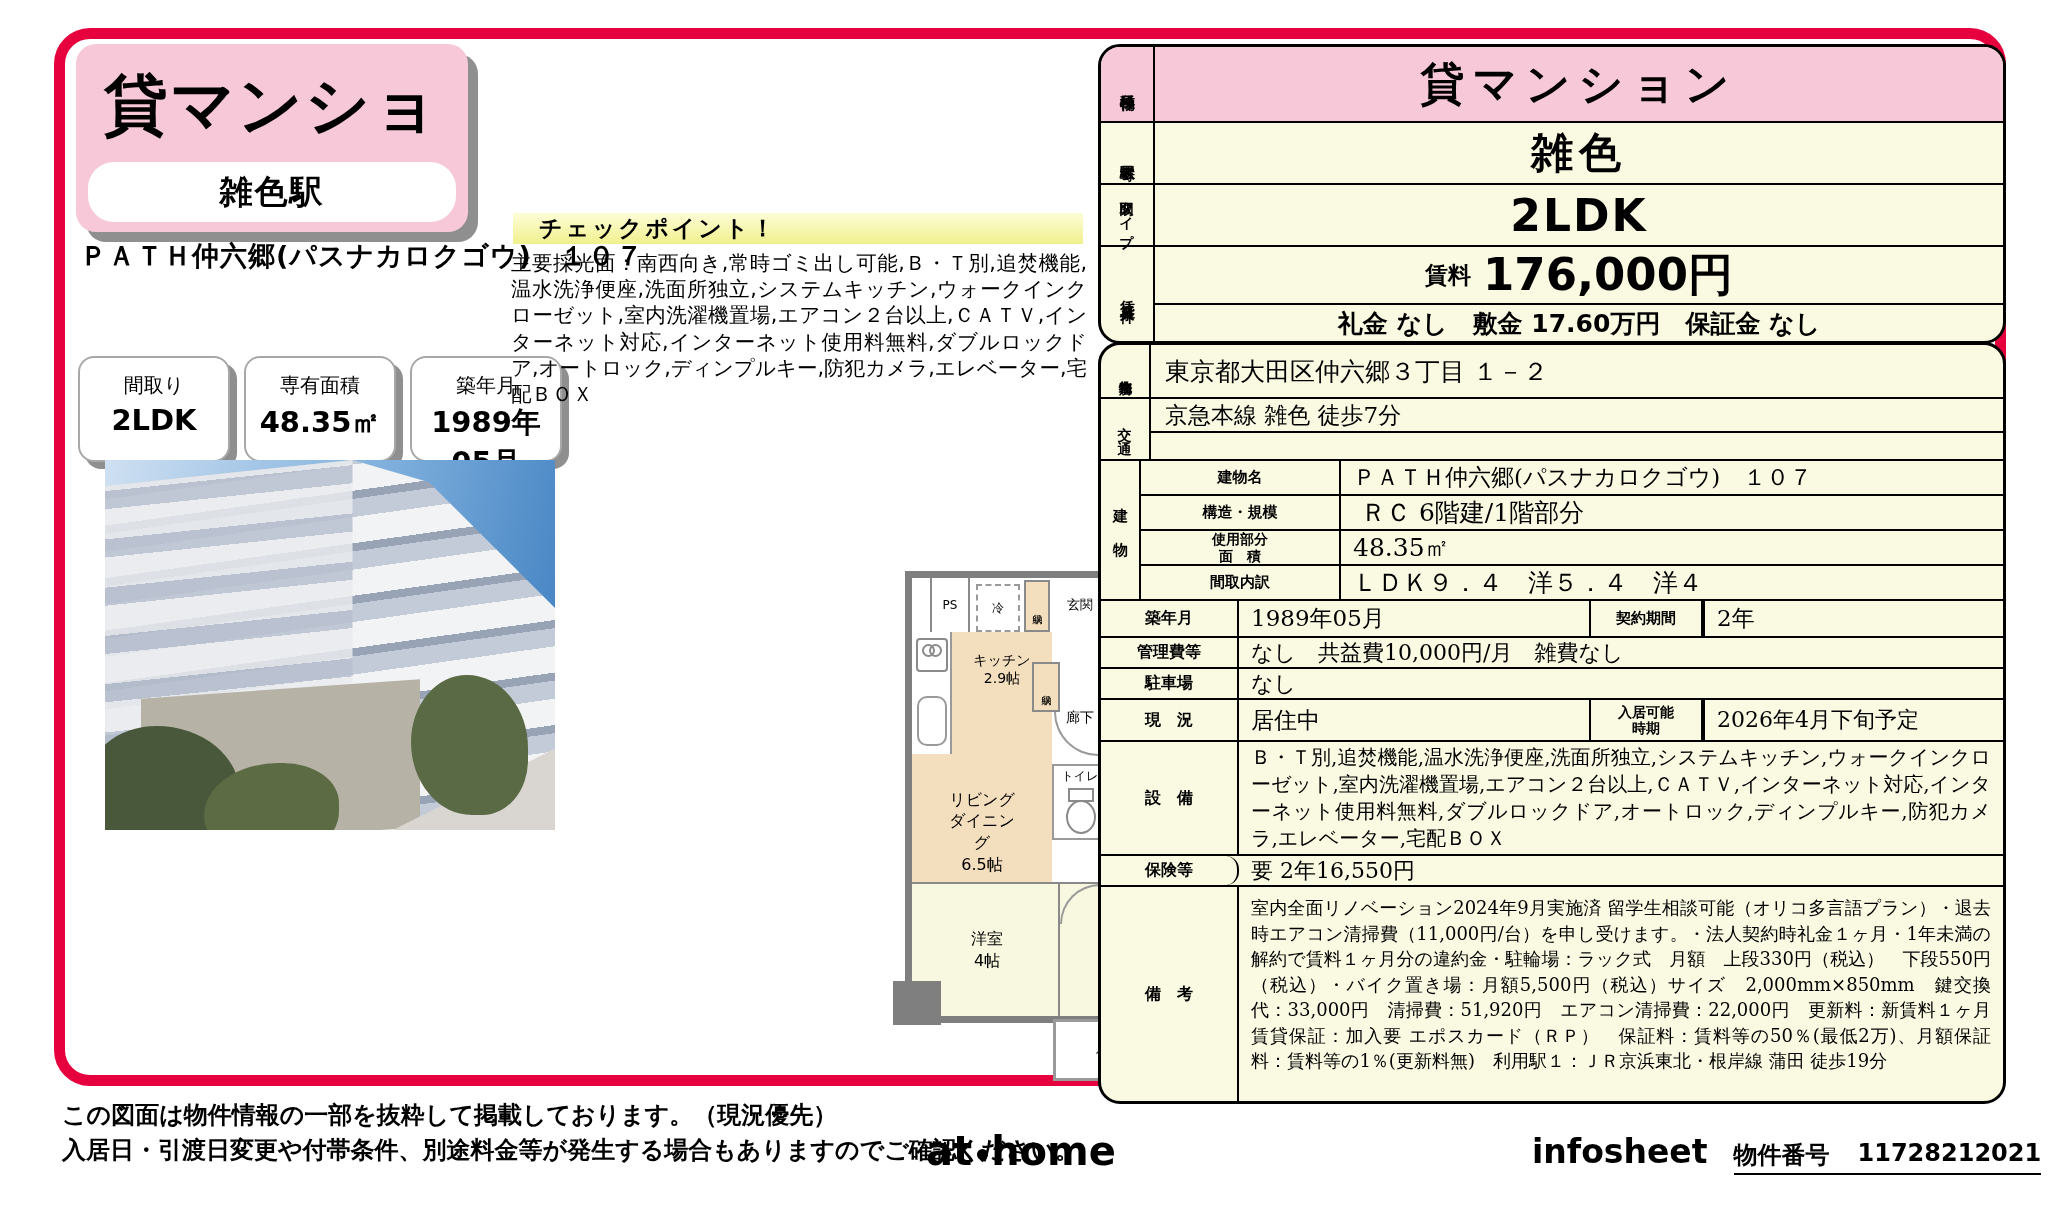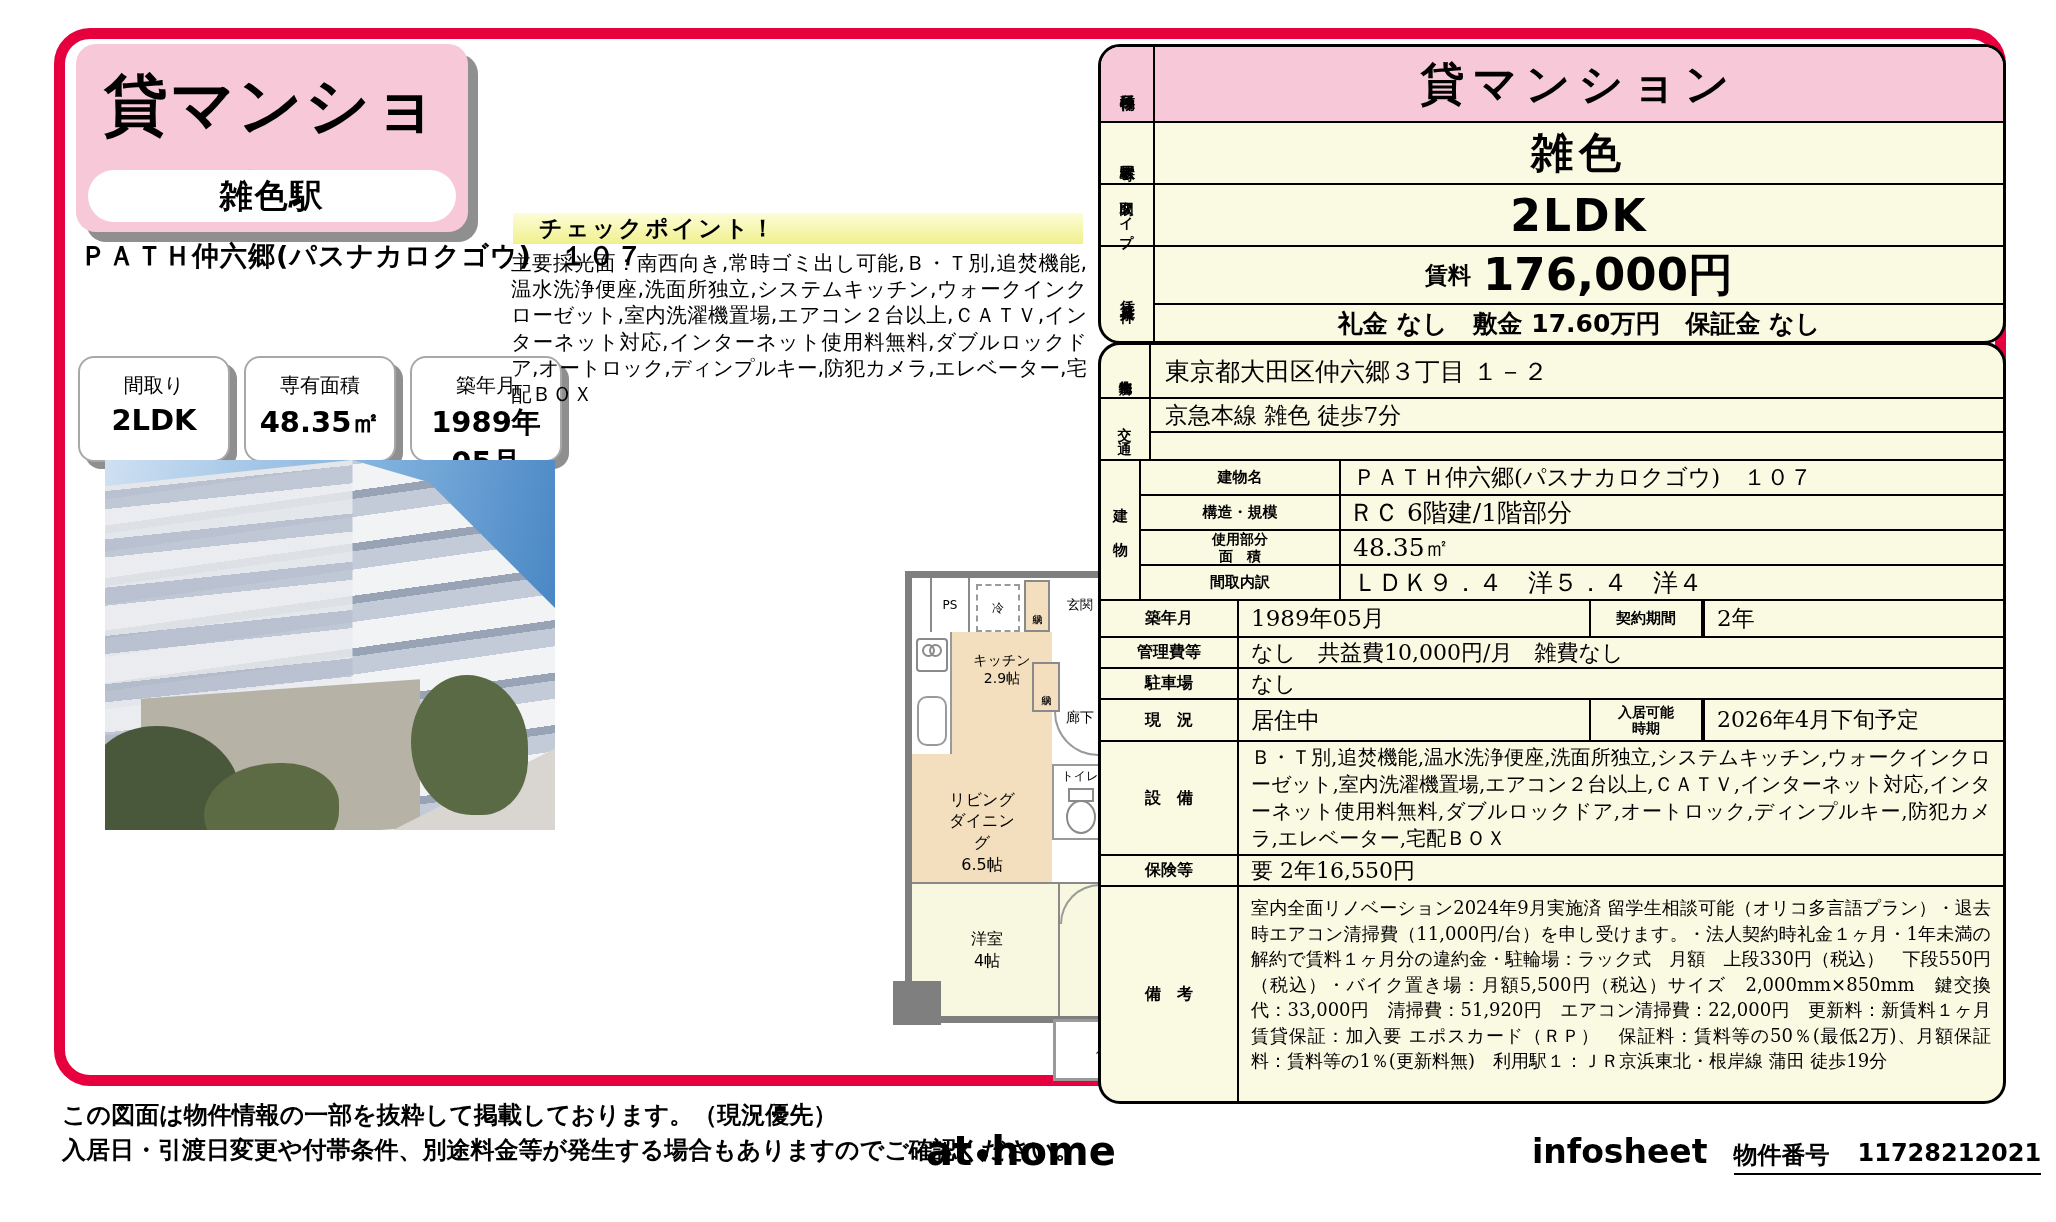--- a/index.html
+++ b/index.html
@@ -3,21 +3,21 @@
 <meta charset="utf-8">
 <style>
   html,body{margin:0;padding:0;background:#fff;}
   body{width:2056px;height:1222px;position:relative;font-family:"DejaVu Sans",sans-serif;color:#000;overflow:hidden;}
   .abs{position:absolute;}
   
   .frame{left:54px;top:28px;width:1930px;height:1036px;border:11px solid #e6003e;border-radius:36px;background:#fff;}
   
   .titleBox{left:76px;top:44px;width:392px;height:188px;background:#f7c9d8;border-radius:20px;box-shadow:10px 10px 0 #8f8f8f;}
   .titleTxt{left:0;top:18px;width:100%;text-align:center;font-size:64px;font-weight:bold;letter-spacing:2px;}
-  .stationBox{left:12px;bottom:10px;width:368px;height:52px;background:#fff;border-radius:26px;display:flex;align-items:center;justify-content:center;}
+  .stationBox{left:12px;bottom:10px;width:368px;height:60px;background:#fff;border-radius:26px;display:flex;align-items:center;justify-content:center;}
   .stationTxt{font-size:33px;font-weight:bold;letter-spacing:2px;}
   .bldgTitle{left:80px;top:238px;width:400px;font-size:27px;font-weight:bold;letter-spacing:1px;white-space:nowrap;}
   
   .specRow{left:78px;top:356px;display:flex;gap:14px;}
   .specBox{width:148px;height:102px;background:#fff;border:2px solid #a8a8a8;border-radius:16px;box-shadow:7px 7px 0 #8f8f8f;text-align:center;}
   .specLbl{margin-top:14px;font-size:20px;}
   .specVal{margin-top:4px;font-size:29px;font-weight:bold;}
   
   .photo{left:105px;top:460px;width:450px;height:370px;overflow:hidden;background:linear-gradient(100deg,#cfe0f2 0%,#7fb0dd 55%,#3f7fc0 100%);}
   .ph-bldg{position:absolute;left:0;top:0;width:100%;height:100%;clip-path:polygon(0 7%,55% 0,72% 6%,100% 40%,100% 100%,0 100%);background:repeating-linear-gradient(-8deg,#f2f3f5 0 26px,#c3cbd8 26px 44px,#98a4b6 44px 52px);}
@@ -217,21 +217,21 @@
   </div>
   <div class="r" style="height:140px;">
     <div class="lbl lblv" style="width:40px;font-size:15px;letter-spacing:34px;">建物</div>
     <div class="col">
       <div class="subr" style="flex:1;">
         <div class="lbl" style="width:200px;font-size:15px;border-right:2px solid #000;">建物名</div>
         <div class="val serif" style="flex:1;font-size:23px;padding-left:12px;">ＰＡＴＨ仲六郷(パスナカロクゴウ)　１０７</div>
       </div>
       <div class="subr" style="flex:1;">
         <div class="lbl" style="width:200px;font-size:15px;border-right:2px solid #000;">構造・規模</div>
-        <div class="val serif" style="flex:1;font-size:25px;padding-left:8px;">ＲＣ 6階建/1階部分</div>
+        <div class="val serif" style="flex:1;font-size:25px;padding-left:20px;">ＲＣ 6階建/1階部分</div>
       </div>
       <div class="subr" style="flex:1;">
         <div class="lbl" style="width:200px;font-size:14px;border-right:2px solid #000;white-space:pre-line;line-height:1.15;">使用部分
 面　積</div>
         <div class="val serif" style="flex:1;font-size:25px;padding-left:12px;">48.35㎡</div>
       </div>
       <div class="subr" style="flex:1;">
         <div class="lbl" style="width:200px;font-size:15px;border-right:2px solid #000;">間取内訳</div>
         <div class="val serif" style="flex:1;font-size:25px;padding-left:12px;">ＬＤＫ９．４　洋５．４　洋４</div>
       </div>
@@ -256,21 +256,21 @@
     <div class="val serif" style="flex:1;font-size:23px;padding-left:12px;">居住中</div>
     <div class="lbl" style="width:114px;font-size:14px;border-left:2px solid #000;white-space:pre-line;line-height:1.15;">入居可能
 時期</div>
     <div class="val serif" style="width:300px;font-size:22px;padding-left:12px;border-left:2px solid #000;box-sizing:border-box;">2026年4月下旬予定</div>
   </div>
   <div class="r" style="height:114px;">
     <div class="lbl" style="width:138px;font-size:16px;">設　備</div>
     <div class="val serif equipTxt" style="flex:1;font-size:20px;line-height:1.34;">Ｂ・Ｔ別,追焚機能,温水洗浄便座,洗面所独立,システムキッチン,ウォークインクローゼット,室内洗濯機置場,エアコン２台以上,ＣＡＴＶ,インターネット対応,インターネット使用料無料,ダブルロックドア,オートロック,ディンプルキー,防犯カメラ,エレベーター,宅配ＢＯＸ</div>
   </div>
   <div class="r" style="height:31px;">
-    <div class="lbl" style="width:138px;font-size:16px;">保険等</div>
+    <div class="lbl" style="width:138px;font-size:16px;border-radius:13px;">保険等</div>
     <div class="val serif" style="flex:1;font-size:22px;padding-left:12px;">要 2年16,550円</div>
   </div>
   <div class="r" style="height:216px;">
     <div class="lbl" style="width:138px;font-size:16px;">備　考</div>
     <div class="val serif notesTxt" style="flex:1;font-size:18px;line-height:1.42;align-items:flex-start;padding-top:8px;">室内全面リノベーション2024年9月実施済 留学生相談可能（オリコ多言語プラン）・退去時エアコン清掃費（11,000円/台）を申し受けます。・法人契約時礼金１ヶ月・1年未満の解約で賃料１ヶ月分の違約金・駐輪場：ラック式　月額　上段330円（税込）　下段550円（税込）・バイク置き場：月額5,500円（税込）サイズ　2,000mm×850mm　鍵交換代：33,000円　清掃費：51,920円　エアコン清掃費：22,000円　更新料：新賃料１ヶ月　賃貸保証：加入要 エポスカード（ＲＰ）　保証料：賃料等の50％(最低2万)、月額保証料：賃料等の1％(更新料無)　利用駅１：ＪＲ京浜東北・根岸線 蒲田 徒歩19分</div>
   </div>
 </div>
 
 <div class="abs fNote">
   <div>この図面は物件情報の一部を抜粋して掲載しております。（現況優先）</div>

